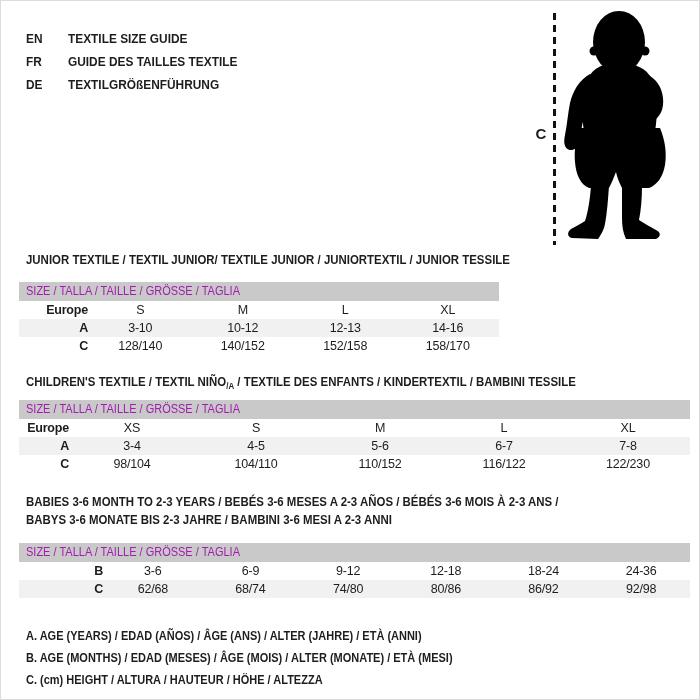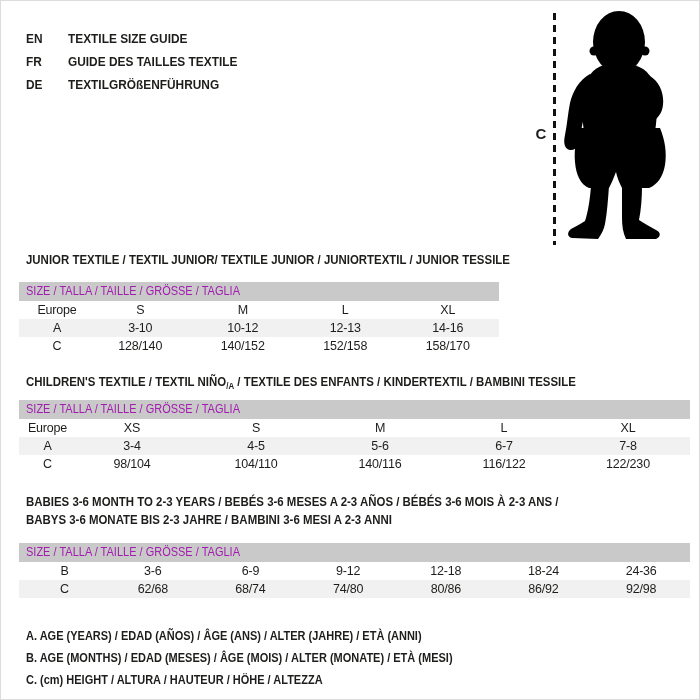--- a/index.html
+++ b/index.html
@@ -30,21 +30,21 @@
   .section-title { position: absolute; left: 25px; font-weight: bold; font-size: 13px; white-space: nowrap; transform: scaleX(0.88); transform-origin: 0 50%; }
   .section-title .sub { font-size: 9px; vertical-align: -3px; }
   .title-2line { line-height: 18px; }
 
   
   .size-table { position: absolute; left: 18px; }
   .band { background: #c9c9c9; height: 19px; line-height: 19px; padding-left: 7px; font-size: 12.5px; color: #a21caf; }
   table { width: 100%; border-collapse: collapse; table-layout: fixed; }
   tr { height: 18px; }
   tr:nth-child(2) { background: #f1f1f1; }
-  th { text-align: center; font-weight: normal; padding-left: 7px; font-size: 12.5px; letter-spacing: -0.2px; }
+  th { text-align: right; font-weight: bold; padding-left: 7px; font-size: 12.5px; letter-spacing: -0.2px; }
   td { text-align: center; font-size: 12.5px; letter-spacing: -0.2px; }
   .t-junior { top: 281px; width: 480px; }
   .t-children { top: 399px; width: 671px; }
   .t-babies { top: 542px; width: 671px; }
   .t-junior col.lbl { width: 70px; }
   .t-children col.lbl { width: 51px; }
   .t-babies col.lbl { width: 85px; }
   .ty-junior { top: 251px; }
   .ty-children { top: 373px; }
   .ty-babies { top: 492px; }
@@ -153,21 +153,21 @@
           <td>3-4</td>
           <td>4-5</td>
           <td>5-6</td>
           <td>6-7</td>
           <td>7-8</td>
         </tr>
         <tr>
           <th>C</th>
           <td>98/104</td>
           <td>104/110</td>
-          <td>140/116</td>
+          <td>110/152</td>
           <td>116/122</td>
           <td>122/230</td>
         </tr>
       </tbody>
     </table>
   </div>
 
   <div class="section-title title-2line ty-babies">
     <div>BABIES 3-6 MONTH TO 2-3 YEARS / BEBÉS 3-6 MESES A 2-3 AÑOS / BÉBÉS 3-6 MOIS À 2-3 ANS /</div>
     <div>BABYS 3-6 MONATE BIS 2-3 JAHRE / BAMBINI 3-6 MESI A 2-3 ANNI</div>

